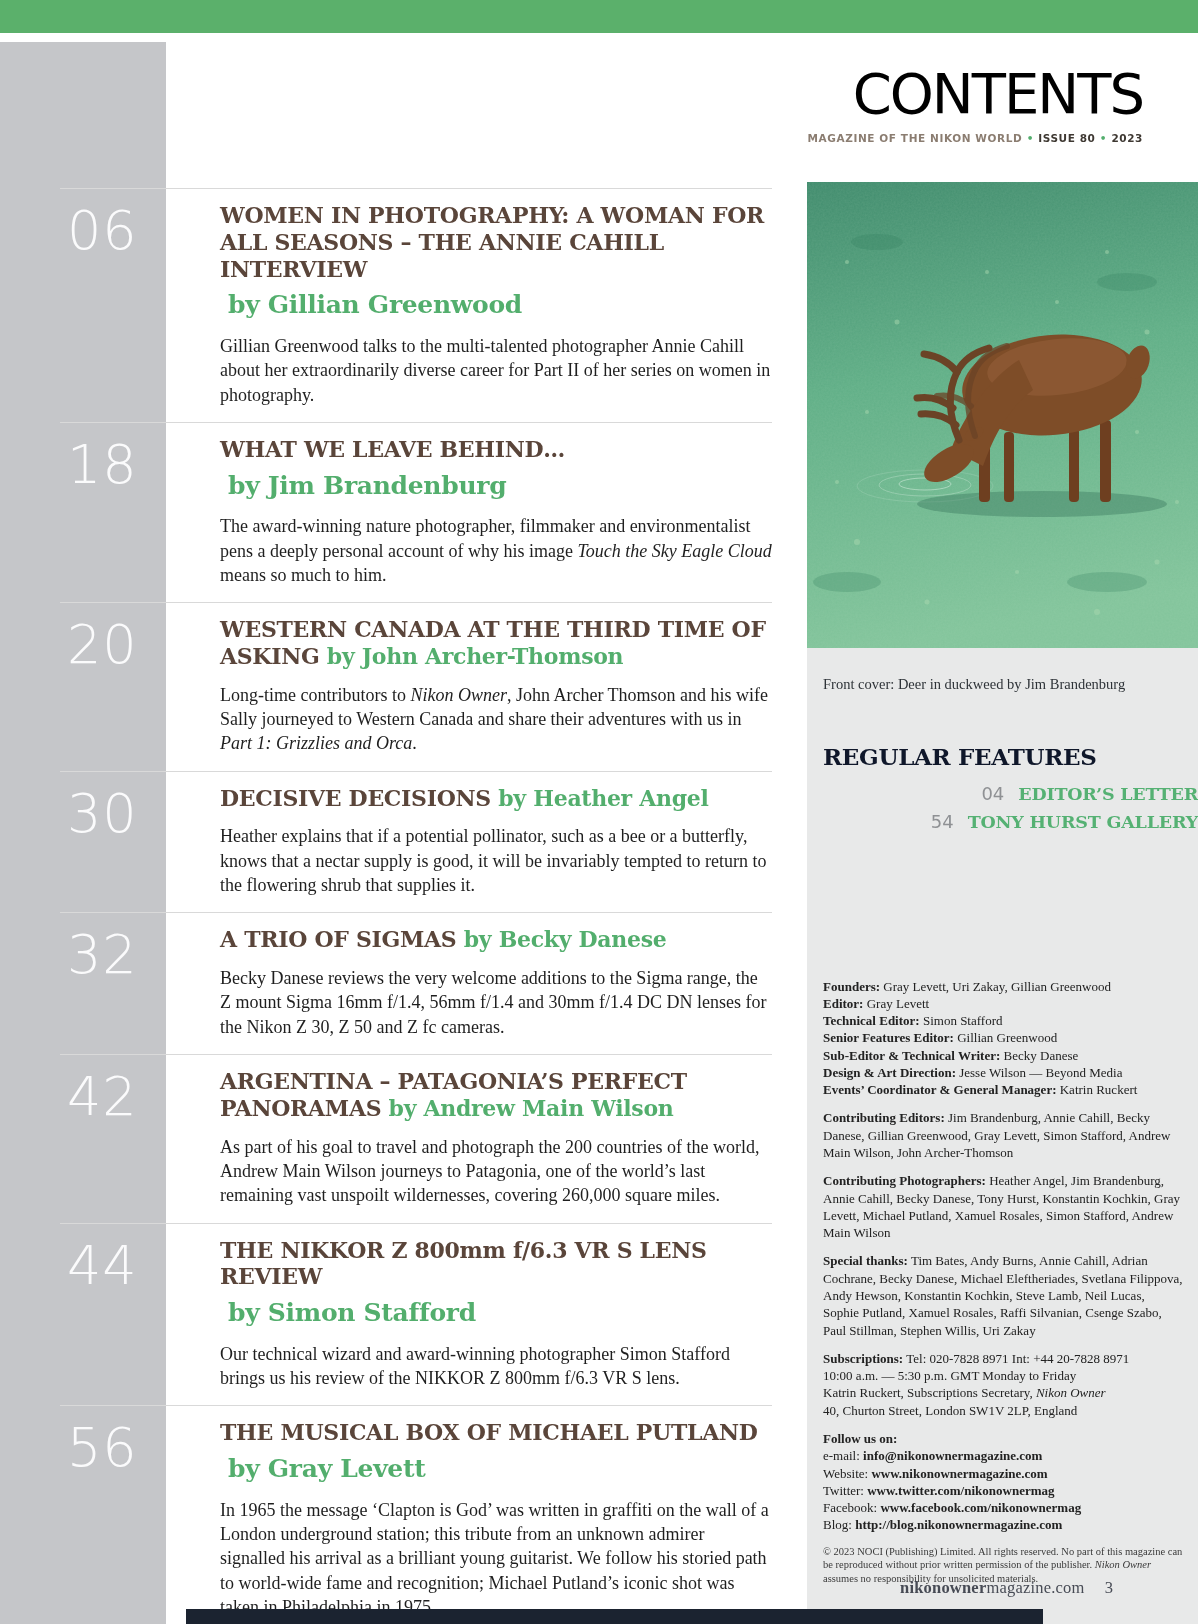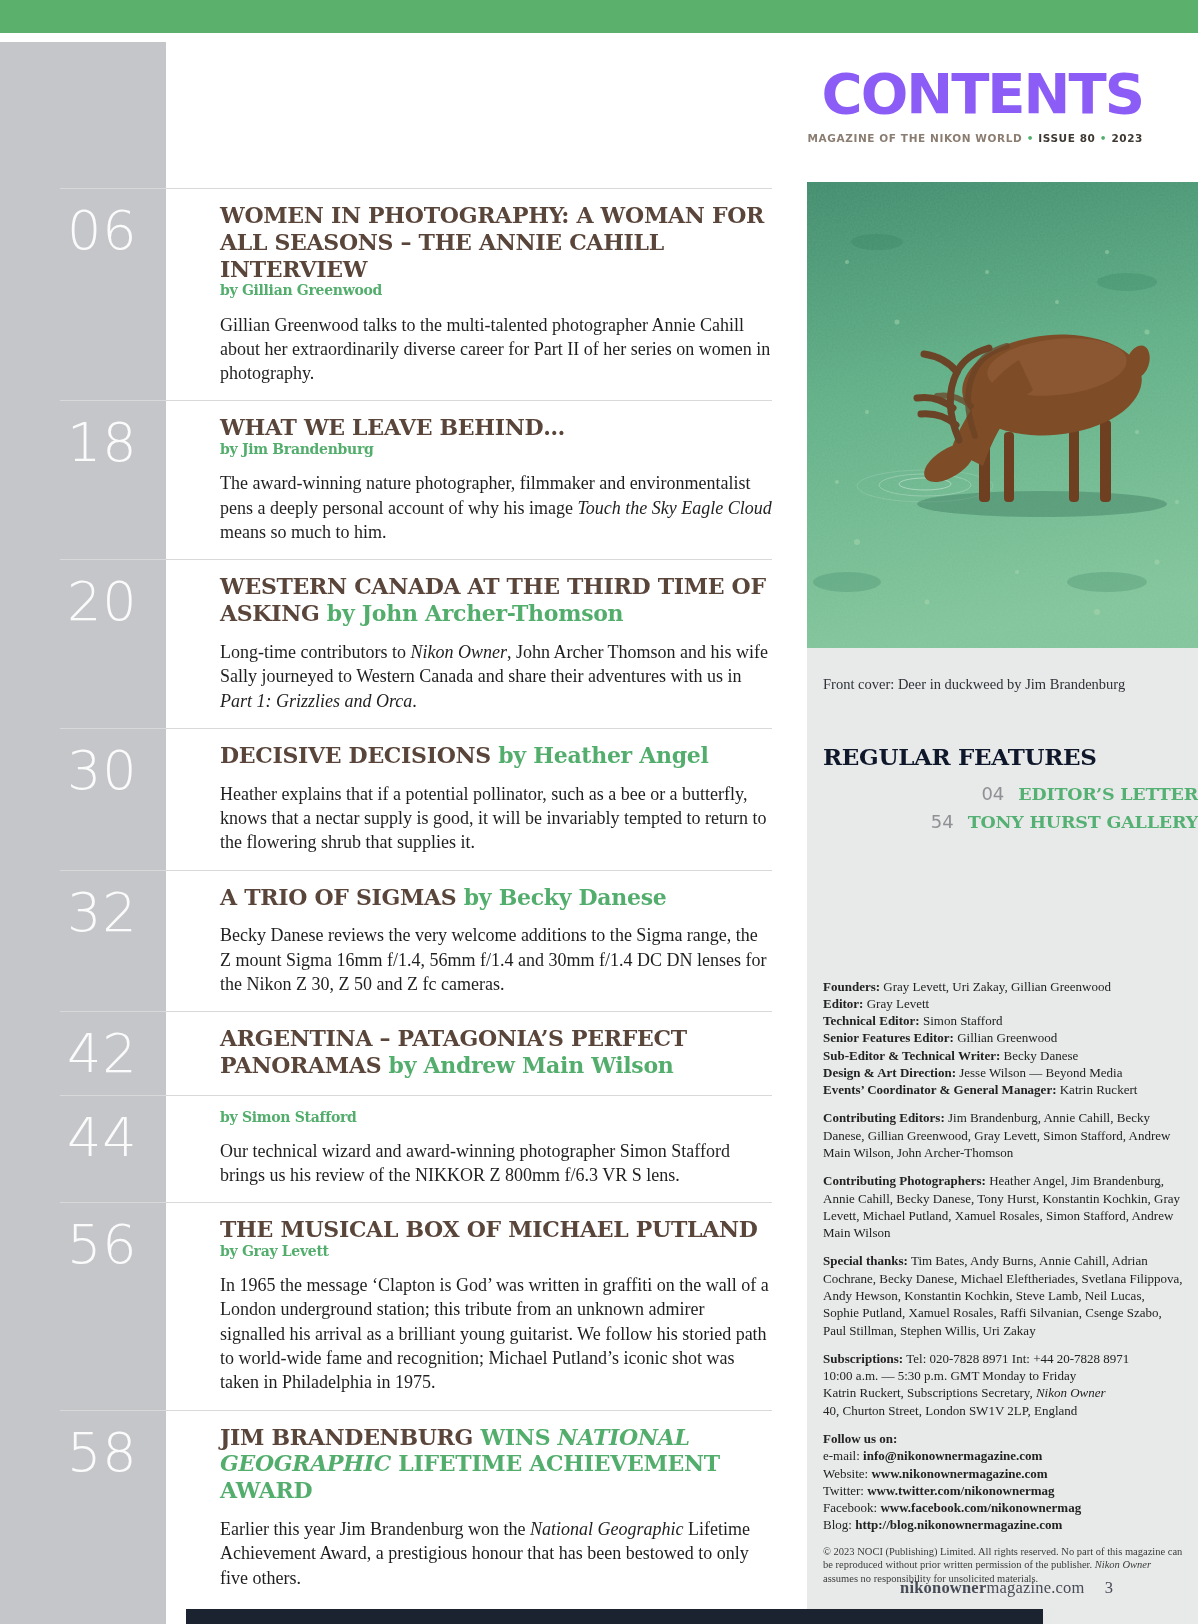--- a/index.html
+++ b/index.html
@@ -11,36 +11,36 @@
   .c-brown{color:#5a453a;}
   .c-dark{color:#3e3832;font-weight:bold;}
   .c-taupe{color:#8b7d71;}
 
   .topbar{position:absolute;top:0;left:0;right:0;height:33px;background:#5bb06b;}
   .graycol{position:absolute;left:0;top:42px;bottom:0;width:166px;background:#c5c6c9;}
   .bottombar{position:absolute;bottom:0;left:186px;width:857px;height:15px;background:#1b2330;}
 
   
   .pageheader{position:absolute;top:66px;left:640px;right:55px;text-align:right;}
-  .pageheader h1{margin:0;font-family:"DejaVu Sans",sans-serif;font-weight:bold;
-                 font-size:56px;line-height:1;letter-spacing:-2px;color:#8b5cf6;}
+  .pageheader h1{margin:0;font-family:"DejaVu Sans",sans-serif;font-weight:normal;
+                 font-size:56px;line-height:1;letter-spacing:-2px;color:#000000;}
   .subtitle{margin-top:10px;font-family:"DejaVu Sans",sans-serif;font-size:10.5px;
             font-weight:bold;letter-spacing:0.6px;color:#8b7d71;}
 
   
   .main{position:absolute;left:60px;top:188px;width:712px;}
   .entry{display:flex;border-top:1px solid #d9d9d9;padding:13px 0 15px;}
   .entry-num{width:153px;flex:none;font-family:"DejaVu Sans",sans-serif;font-weight:200;
              font-size:54px;line-height:0.95;color:#fbfbfc;padding-left:7px;
              letter-spacing:1px;margin-top:3px;}
   .entry-body{flex:1;}
   .entry-title{margin:0;font-family:"DejaVu Serif",serif;font-weight:bold;
                font-size:22px;line-height:1.22;letter-spacing:-0.3px;color:#5a453a;}
-  .entry-byline{margin:0;font-family:"DejaVu Serif",serif;font-weight:bold;
-                font-size:14px;line-height:1.22;letter-spacing:-0.3px;color:#53ae6d;}
+  .entry-byline{margin:8px;font-family:"DejaVu Serif",serif;font-weight:bold;
+                font-size:25px;line-height:1.22;letter-spacing:-0.3px;color:#53ae6d;}
   .entry-byline:empty{display:none;}
   .entry-desc{margin:13px 0 0;font-size:18px;line-height:1.35;color:#1f1f1f;}
 
   
   .sidebar{position:absolute;left:807px;right:0;top:182px;bottom:0;background:#e8e9e9;}
   .cover{display:block;width:100%;height:466px;}
   .caption{padding:13px 16px 0;font-size:14.5px;color:#2e3338;}
 
   .rf{margin:50px 0 0 16px;}
   .rf h2{margin:0 0 13px;font-family:"DejaVu Serif",serif;font-weight:bold;
@@ -110,25 +110,27 @@
         <h3 class="entry-title"><span class="c-brown">A TRIO OF SIGMAS </span><span class="c-green">by Becky Danese</span></h3>
 
         <p class="entry-desc"><span>Becky Danese reviews the very welcome additions to the Sigma range, the Z mount Sigma 16mm f/1.4, 56mm f/1.4 and 30mm f/1.4 DC DN lenses for the Nikon Z 30, Z 50 and Z fc cameras.</span></p>
       </div>
     </article>
     <article class="entry">
       <div class="entry-num">42</div>
       <div class="entry-body">
         <h3 class="entry-title"><span class="c-brown">ARGENTINA – PATAGONIA’S PERFECT PANORAMAS </span><span class="c-green">by Andrew Main Wilson</span></h3>
 
+        <p class="entry-desc"><span>As part of his goal to travel and photograph the 200 countries of the world, Andrew Main Wilson journeys to Patagonia, one of the world’s last remaining vast unspoilt wildernesses, covering 260,000 square miles.</span></p>
       </div>
     </article>
     <article class="entry">
       <div class="entry-num">44</div>
       <div class="entry-body">
+        <h3 class="entry-title"><span class="c-brown">THE NIKKOR Z 800mm f/6.3 VR S LENS REVIEW</span></h3>
         <h4 class="entry-byline"><span class="c-green">by Simon Stafford</span></h4>
         <p class="entry-desc"><span>Our technical wizard and award-winning photographer Simon Stafford brings us his review of the NIKKOR Z 800mm f/6.3 VR S lens.</span></p>
       </div>
     </article>
     <article class="entry">
       <div class="entry-num">56</div>
       <div class="entry-body">
         <h3 class="entry-title"><span class="c-brown">THE MUSICAL BOX OF MICHAEL PUTLAND</span></h3>
         <h4 class="entry-byline"><span class="c-green">by Gray Levett</span></h4>
         <p class="entry-desc"><span>In 1965 the message ‘Clapton is God’ was written in graffiti on the wall of a London underground station; this tribute from an unknown admirer signalled his arrival as a brilliant young guitarist. We follow his storied path to world-wide fame and recognition; Michael Putland’s iconic shot was taken in Philadelphia in 1975.</span></p>

